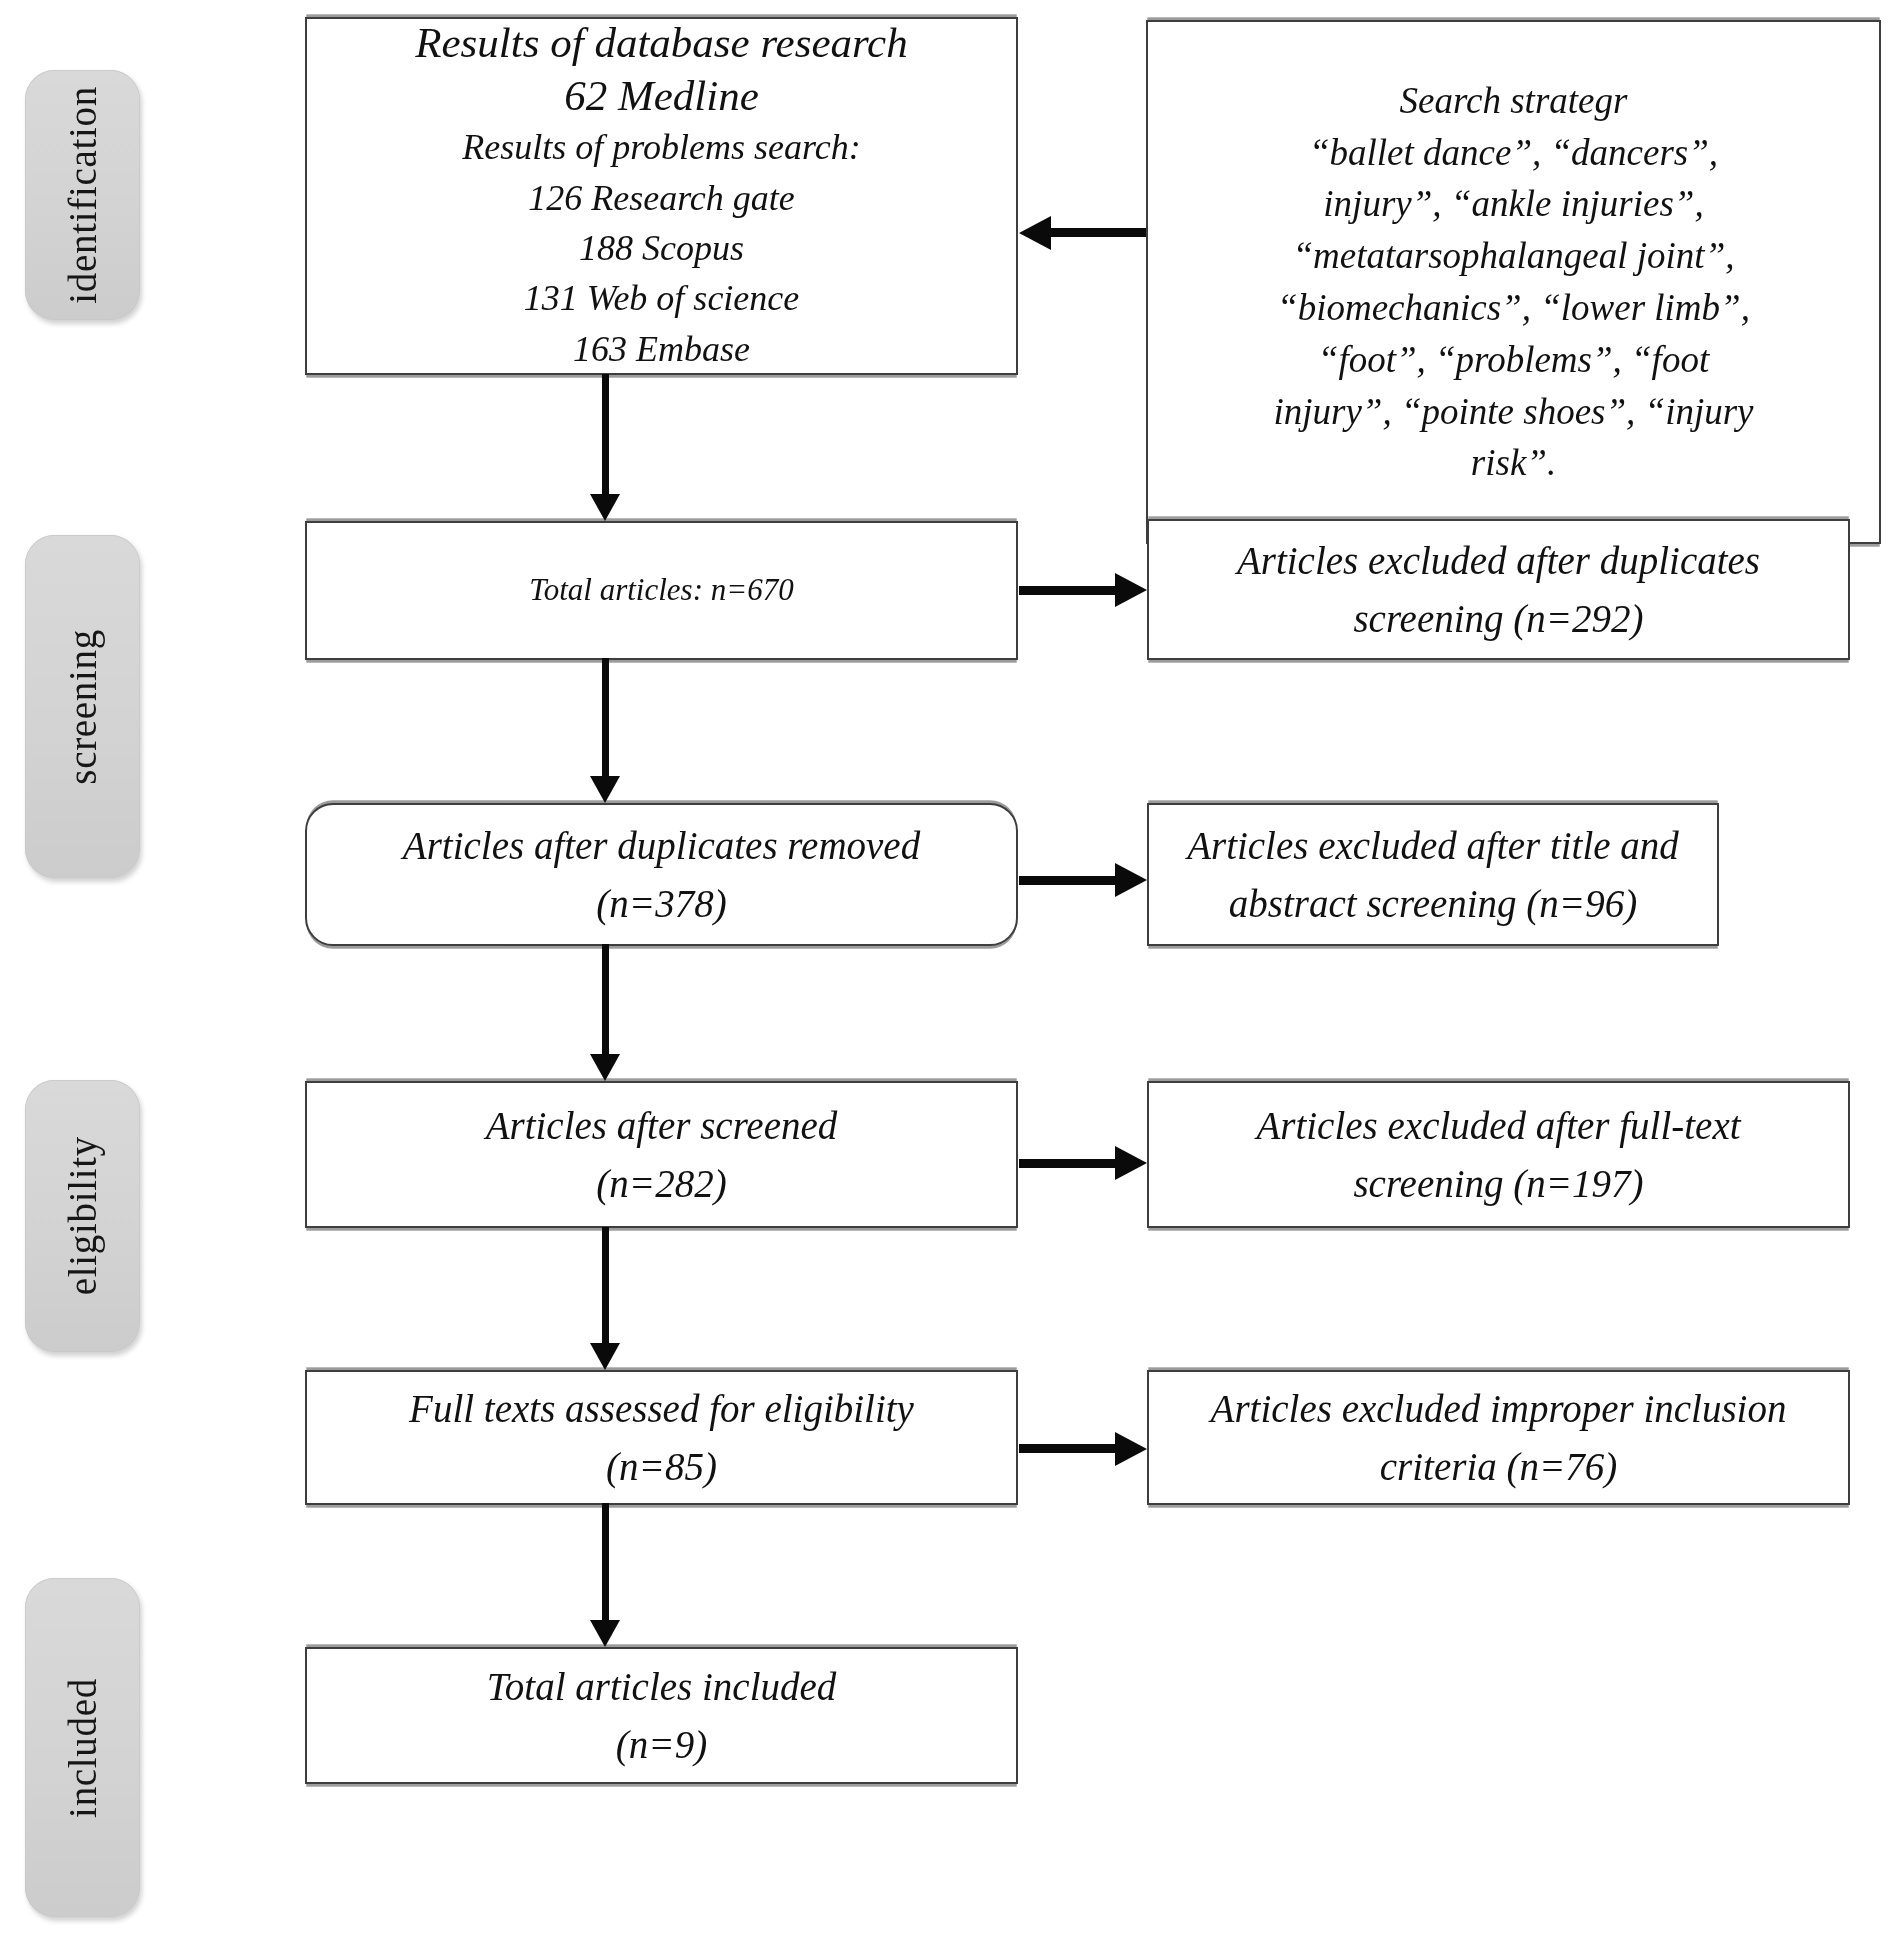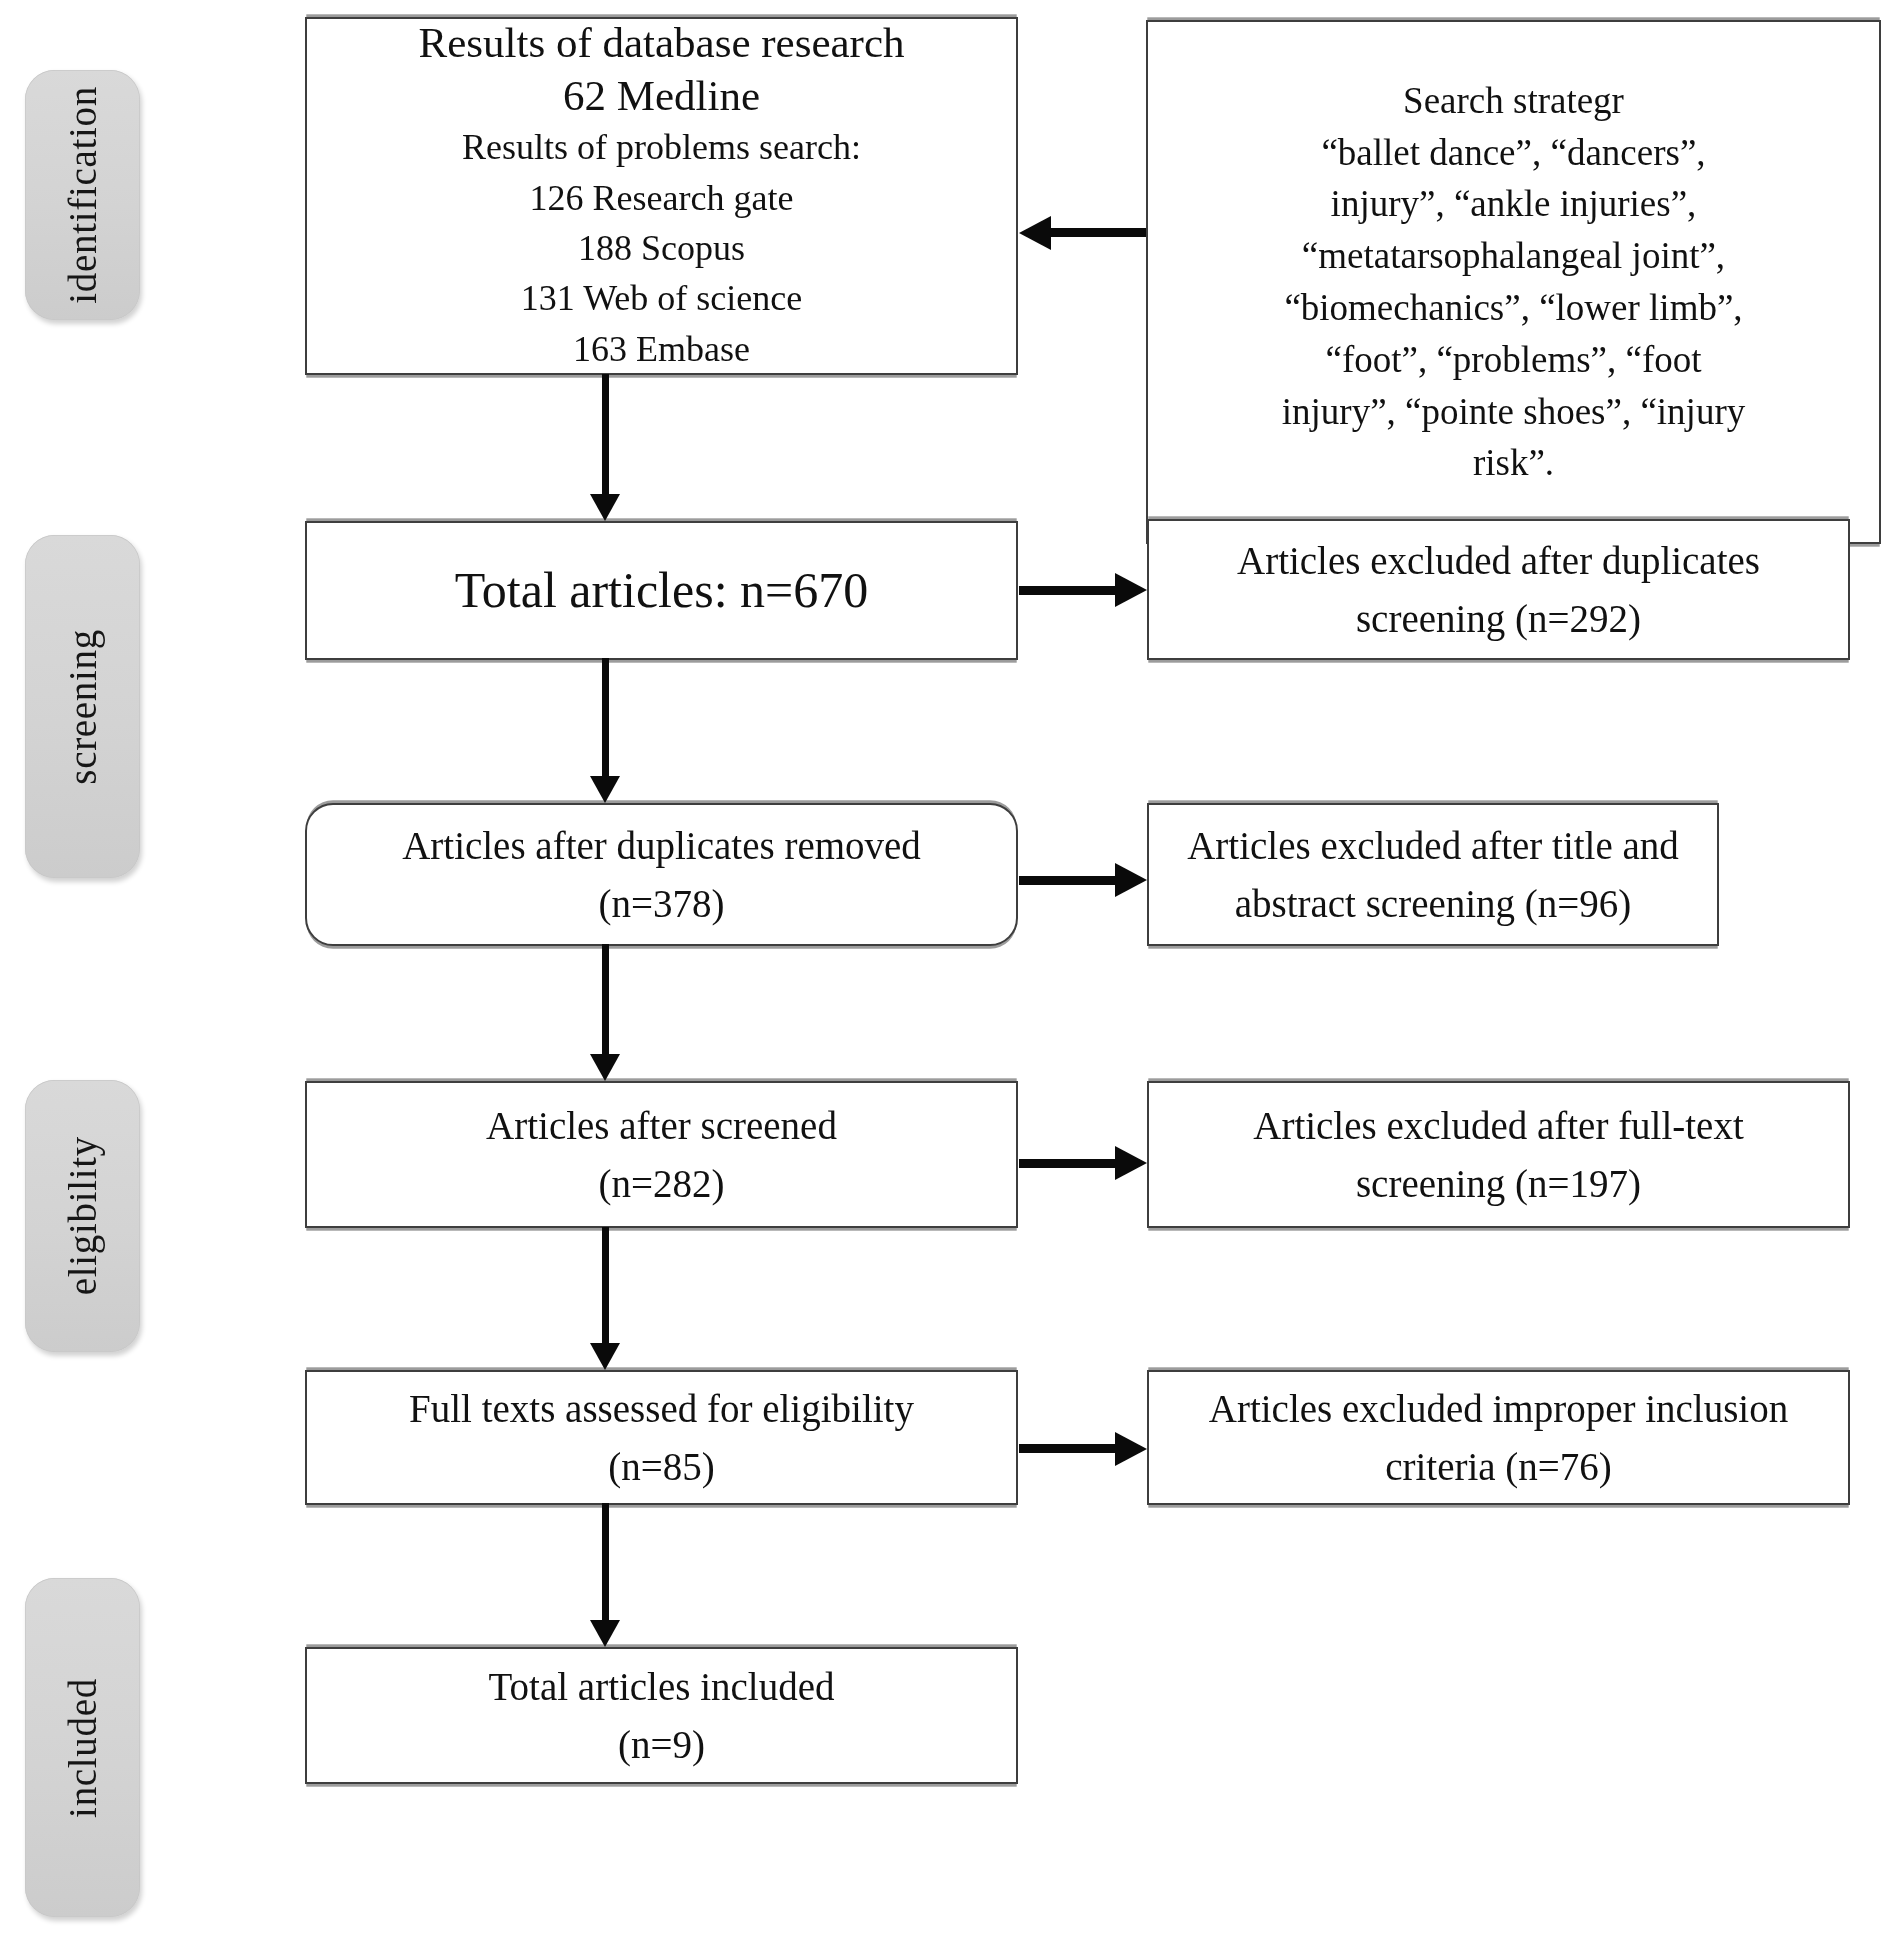--- a/index.html
+++ b/index.html
@@ -22,22 +22,22 @@
   .fbox{
     position:absolute;
     background:#ffffff;
     border:2px solid var(--box-border);
     box-shadow:0 4px 0 -1.3px var(--box-edge), 0 -4px 0 -1.3px var(--box-edge);
     display:flex;align-items:center;justify-content:center;
     text-align:center;
     box-sizing:border-box;
     padding:2.7px 17.4px;
   }
-  .fbox .box-lines{width:100%;}
-  .fbox .box-lines div{font-size:50px;line-height:1.45;white-space:nowrap;}
+  .fbox .box-lines{width:100%;font-style:italic;}
+  .fbox .box-lines div{font-size:31px;line-height:1.45;white-space:nowrap;}
   
   .b1 .box-lines div{font-size:36px;line-height:1.40;}
   .b1 .box-lines div:nth-child(-n+2){font-size:43px;line-height:1.22;}
   
   .r1 .box-lines div{font-size:37px;line-height:1.40;}
   
   .twoline .box-lines div{font-size:39px;line-height:1.48;}
   
   .pill{
     position:absolute;

